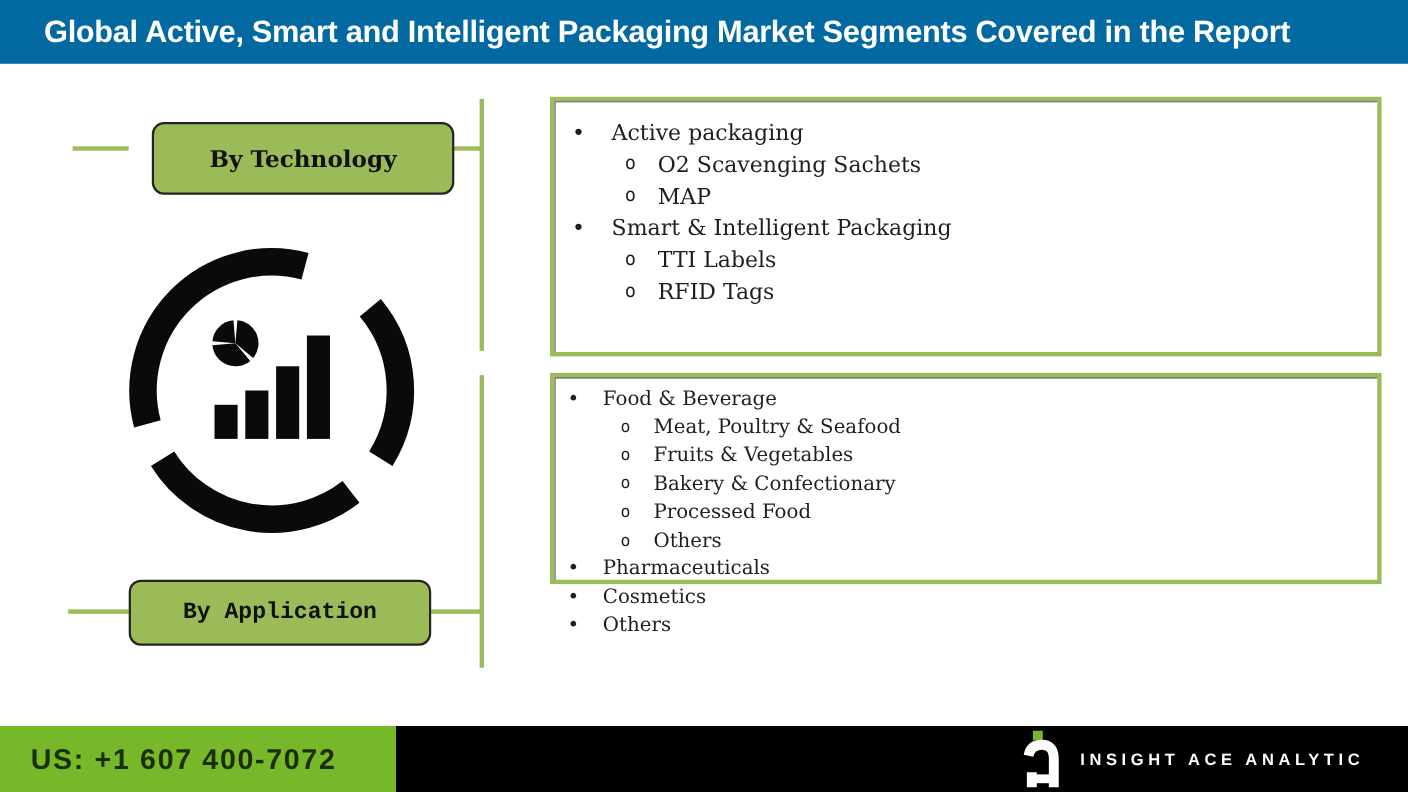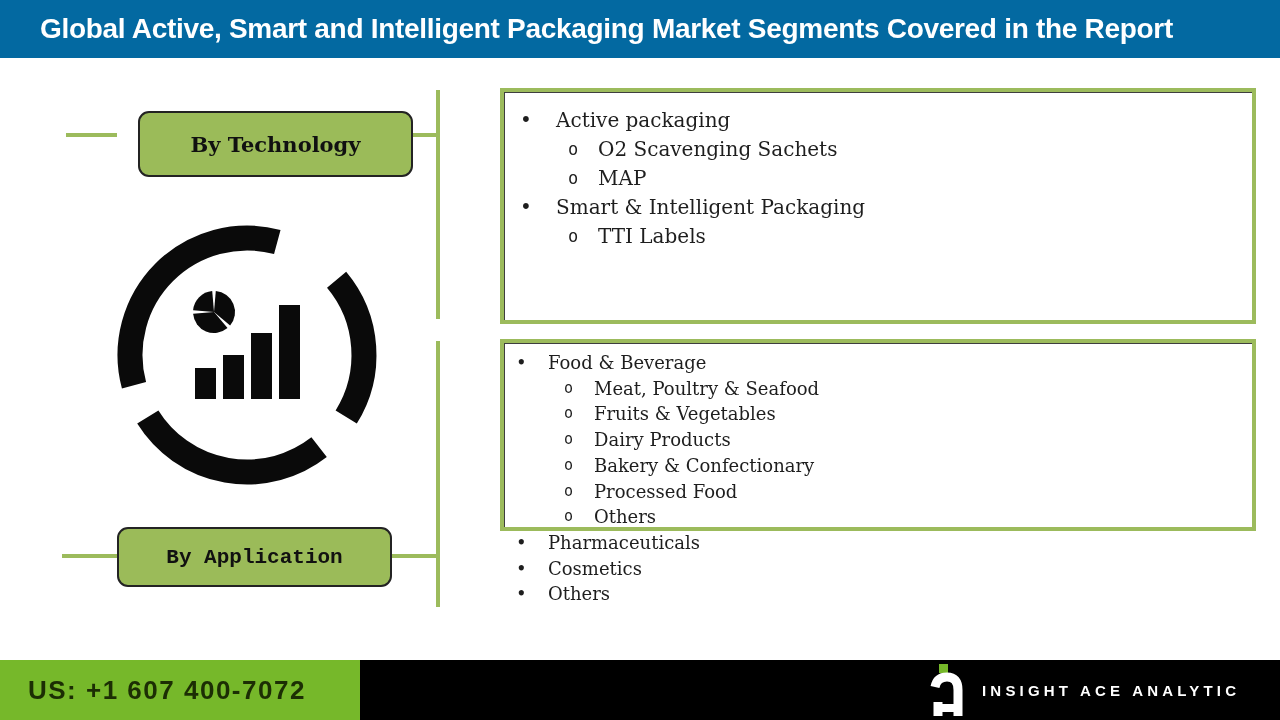--- a/index.html
+++ b/index.html
@@ -97,29 +97,29 @@
   </g>
 </svg>
 
 <div class="box box1" style="left:500px;top:88px;width:756px;height:236px;">
   <ul>
     <li class="l1"><span>Active packaging</span></li>
     <li class="l2"><span>O2 Scavenging Sachets</span></li>
     <li class="l2"><span>MAP</span></li>
     <li class="l1"><span>Smart &amp; Intelligent Packaging</span></li>
     <li class="l2"><span>TTI Labels</span></li>
+    <li class="l2"><span>RFID Tags</span></li>
   </ul>
 </div>
 
 <div class="box box2" style="left:500px;top:339px;width:756px;height:192px;">
   <ul>
     <li class="l1"><span>Food &amp; Beverage</span></li>
     <li class="l2"><span>Meat, Poultry &amp; Seafood</span></li>
     <li class="l2"><span>Fruits &amp; Vegetables</span></li>
-    <li class="l2"><span>Dairy Products</span></li>
     <li class="l2"><span>Bakery &amp; Confectionary</span></li>
     <li class="l2"><span>Processed Food</span></li>
     <li class="l2"><span>Others</span></li>
     <li class="l1"><span>Pharmaceuticals</span></li>
     <li class="l1"><span>Cosmetics</span></li>
     <li class="l1"><span>Others</span></li>
   </ul>
 </div>
 
 <div class="footer-black"></div>

